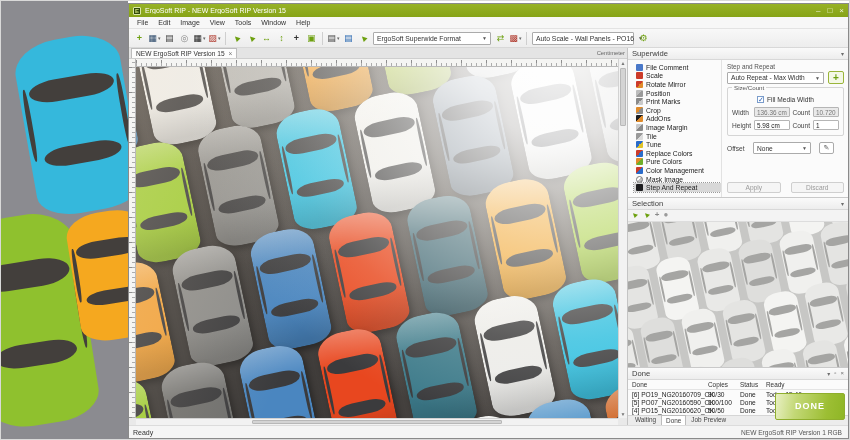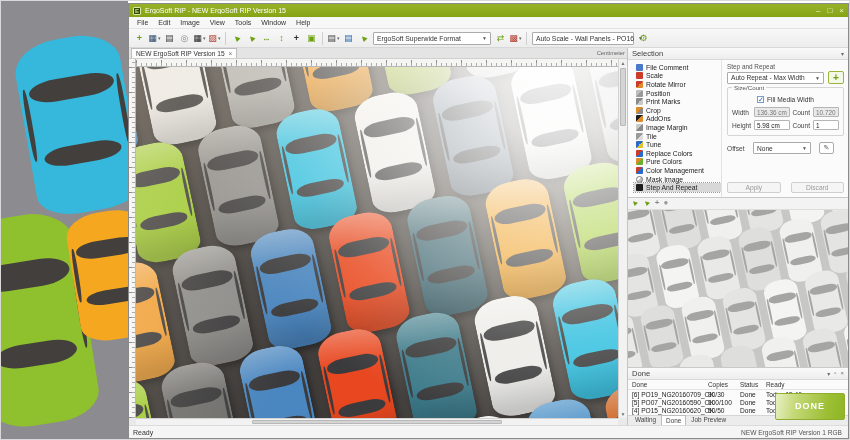--- a/index.html
+++ b/index.html
@@ -407,21 +407,21 @@
         </div>
         <div class="hscroll">
           <span class="thumb"></span>
         </div>
       </div>
 
       <div class="panels">
 
         <section class="panel properties">
           <header>
-            <span>Selection</span>
+            <span>Superwide</span>
             <span class="sp"></span>
             <span class="hic">▾</span>
           </header>
           <div class="prop-body">
             <ul class="prop-list" id="propList">
                 <li>
                   <span class="pi" style="background: rgb(74, 121, 201);"></span>
                   <span>File Comment</span>
                 </li>
                 <li>
@@ -521,20 +521,25 @@
               </div>
               <div class="snr-btns">
                 <button>Apply</button>
                 <button>Discard</button>
               </div>
             </div>
           </div>
         </section>
 
         <section class="panel selection">
+          <header>
+            <span>Selection</span>
+            <span class="sp"></span>
+            <span class="hic">▾</span>
+          </header>
           <div class="sel-tools">
             <span style="color:#6da00f;transform:rotate(-45deg);">▲</span>
             <span style="color:#6da00f;transform:rotate(-45deg);">▲</span>
             <span style="color:#8a8a8a;font-weight:bold;">+</span>
             <span style="color:#9a9a9a;">●</span>
           </div>
           <div class="sel-preview" id="selPreview" style="background: rgb(199, 199, 197);">
               <div class="cars-grid" style="left: -60px; top: -40px; width: 420px; height: 360px; transform: rotate(-12deg);">
                 <div class="car" style="width: 34px; height: 62px; background: rgb(233, 233, 231); border-radius: 42% 42% 38% 38% / 17% 17% 13% 13%; left: 82px; top: 0px;">
                   <div class="ws" style="background: rgb(165, 165, 163);"></div>

